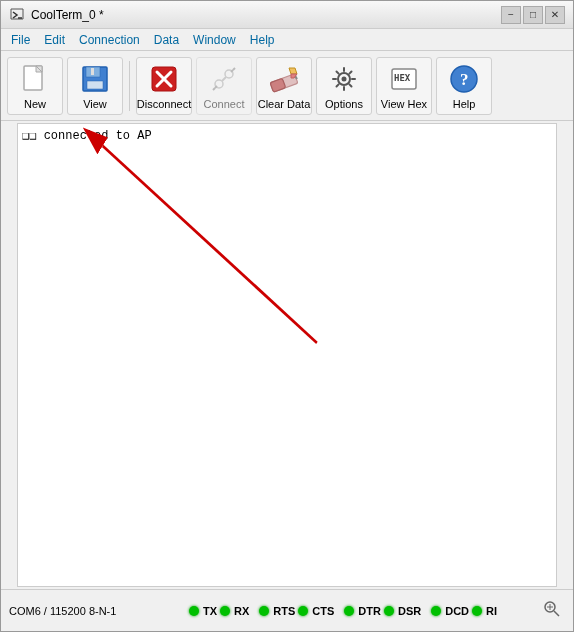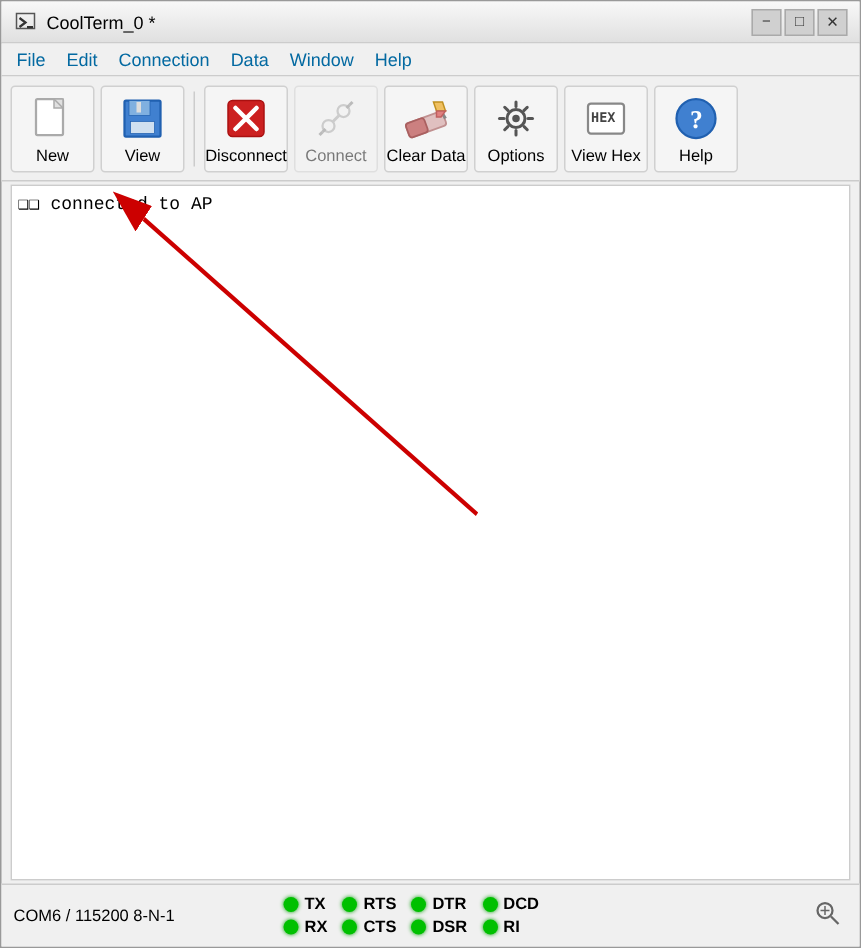--- a/index.html
+++ b/index.html
@@ -115,21 +115,21 @@
     .toolbar-separator {
       width: 1px;
       height: 50px;
       background: #ccc;
       margin: 0 2px;
     }
     .content-area {
       flex: 1;
       background: #fff;
       border: 1px solid #ccc;
-      margin: 2px 6px;
+      margin: 2px 16px;
       position: relative;
       overflow: hidden;
       font-family: 'Courier New', Courier, monospace;
       font-size: 12px;
       padding: 4px;
     }
     .terminal-text {
       font-family: 'Courier New', Courier, monospace;
       font-size: 12px;
       color: #000;
@@ -155,21 +155,21 @@
       color: #000;
     }
     .status-indicators {
       display: flex;
       align-items: center;
       gap: 10px;
       flex: 1;
     }
     .indicator-group {
       display: flex;
-      flex-direction: column;
+      flex-direction: row;
       gap: 3px;
     }
     .indicator-row {
       display: flex;
       align-items: center;
       gap: 4px;
     }
     .led {
       width: 10px;
       height: 10px;

